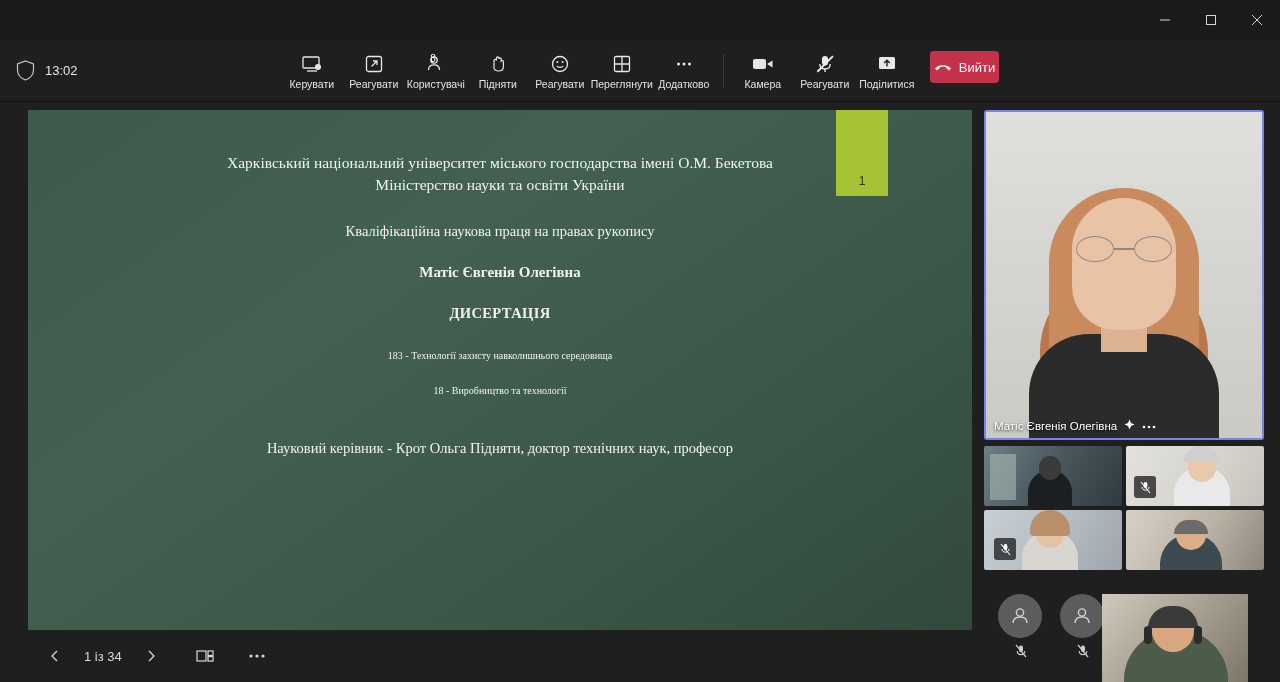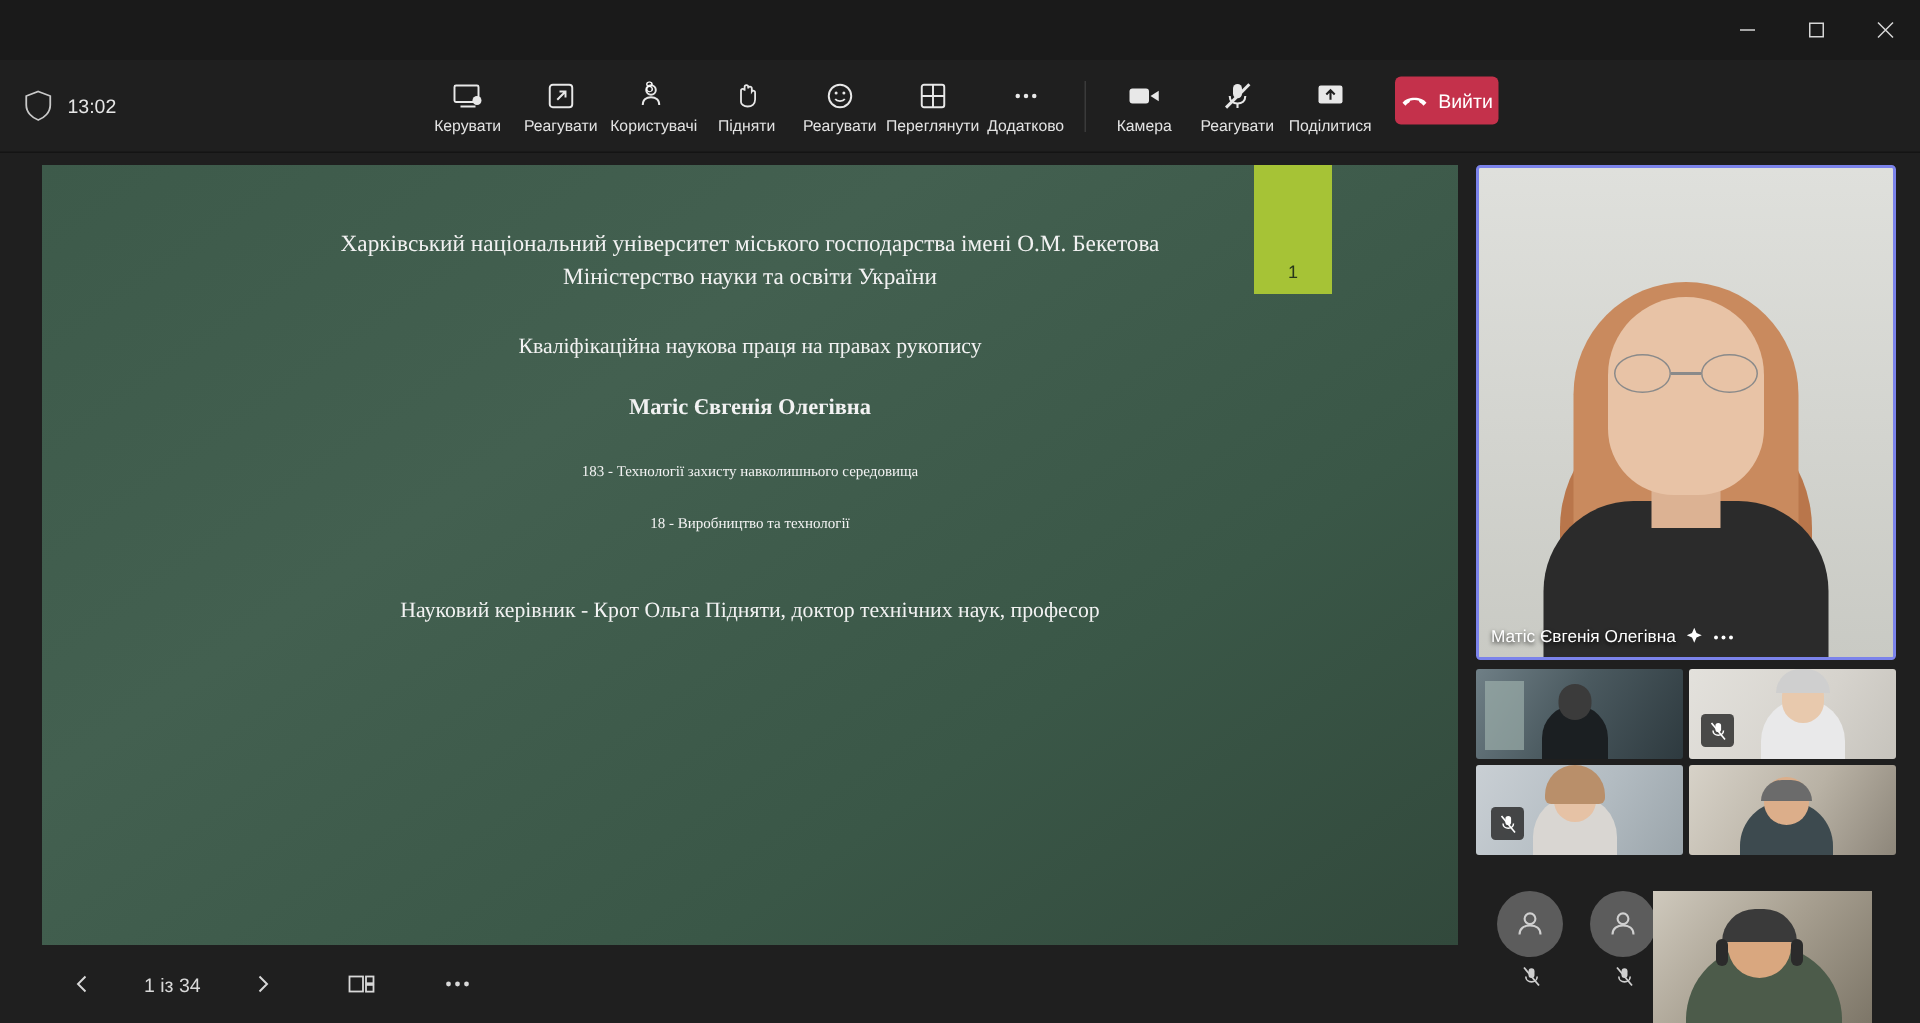--- a/index.html
+++ b/index.html
@@ -152,21 +152,21 @@
   .l3 { font-size: 15px; font-weight: bold; margin-top: 24px; }
   .l4 { font-size: 14.5px; font-weight: bold; margin-top: 24px; letter-spacing: .4px;}
   .l5 { font-size: 15px; font-weight: bold; margin-top: 22px; line-height: 1.4; }
   .l6 { font-size: 10px; margin-top: 26px; line-height: 1.5; }
   .l7 { font-size: 14.5px; margin-top: 42px; }
 
   .slide-controls {
     height: 52px;
     display: flex;
     align-items: center;
-    gap: 28px;
+    gap: 16px;
     padding-left: 14px;
     color: #d8d8d8;
     font-size: 13px;
   }
   .sc-btn {
     width: 26px; height: 26px;
     display: flex; align-items: center; justify-content: center;
     cursor: pointer;
     border-radius: 3px;
   }
@@ -447,20 +447,21 @@
 <div class="stage">
 
   <div class="share-area">
     <div class="slide">
       <div class="slide-num-box">1</div>
       <div class="slide-inner">
         <div class="ln l1">Харківський національний університет міського господарства імені О.М. Бекетова</div>
         <div class="ln l1">Міністерство науки та освіти України</div>
         <div class="ln l2">Кваліфікаційна наукова праця на правах рукопису</div>
         <div class="ln l3">Матіс Євгенія Олегівна</div>
+        <div class="ln l4">ДИСЕРТАЦІЯ</div>
         <div class="ln l6">183 - Технології захисту навколишнього середовища</div>
         <div class="ln l6" style="margin-top:20px">18 - Виробництво та технології</div>
         <div class="ln l7">Науковий керівник - Крот Ольга Підняти, доктор технічних наук, професор</div>
       </div>
     </div>
 
     <div class="slide-controls">
       <div class="sc-btn">
         <svg width="14" height="14" viewBox="0 0 14 14">
             <path d="M9 2 L4 7 L9 12" fill="none" stroke="#d8d8d8" stroke-width="1.3"></path>

